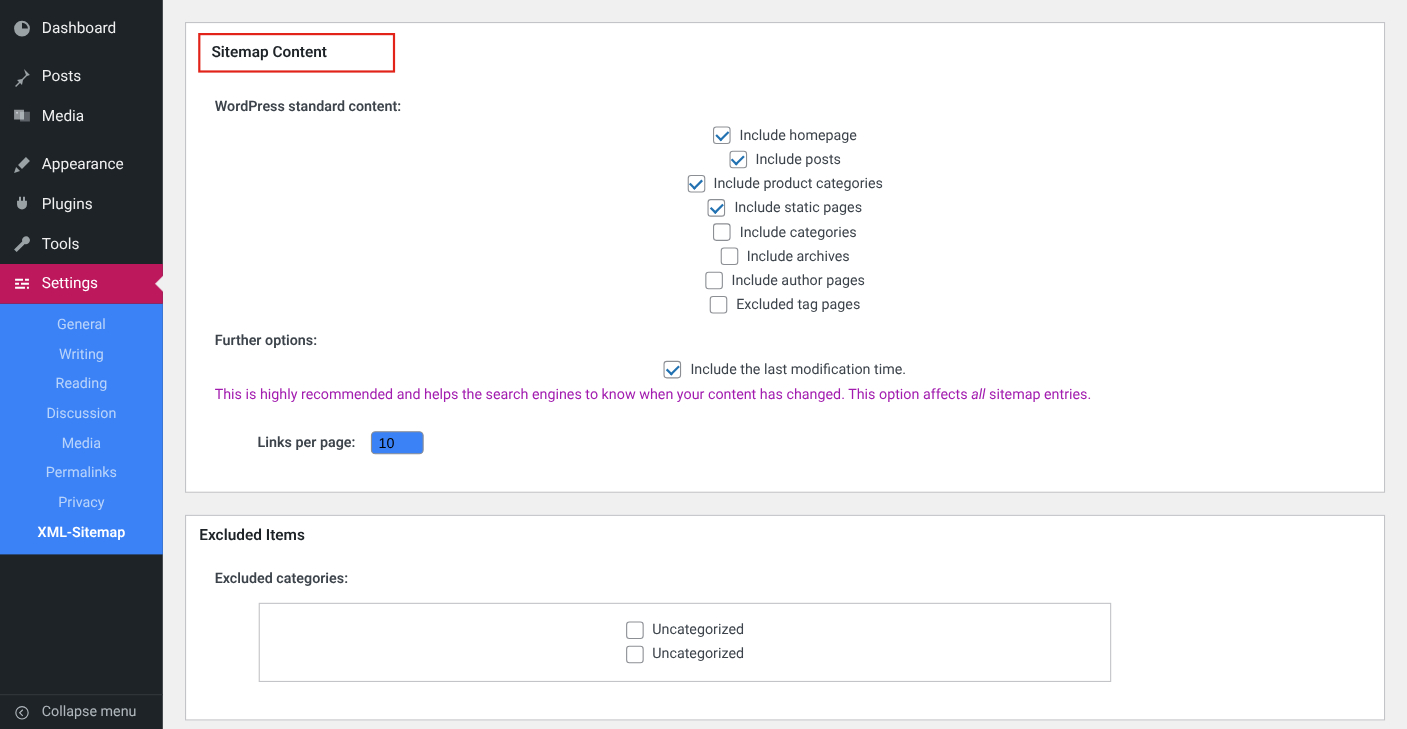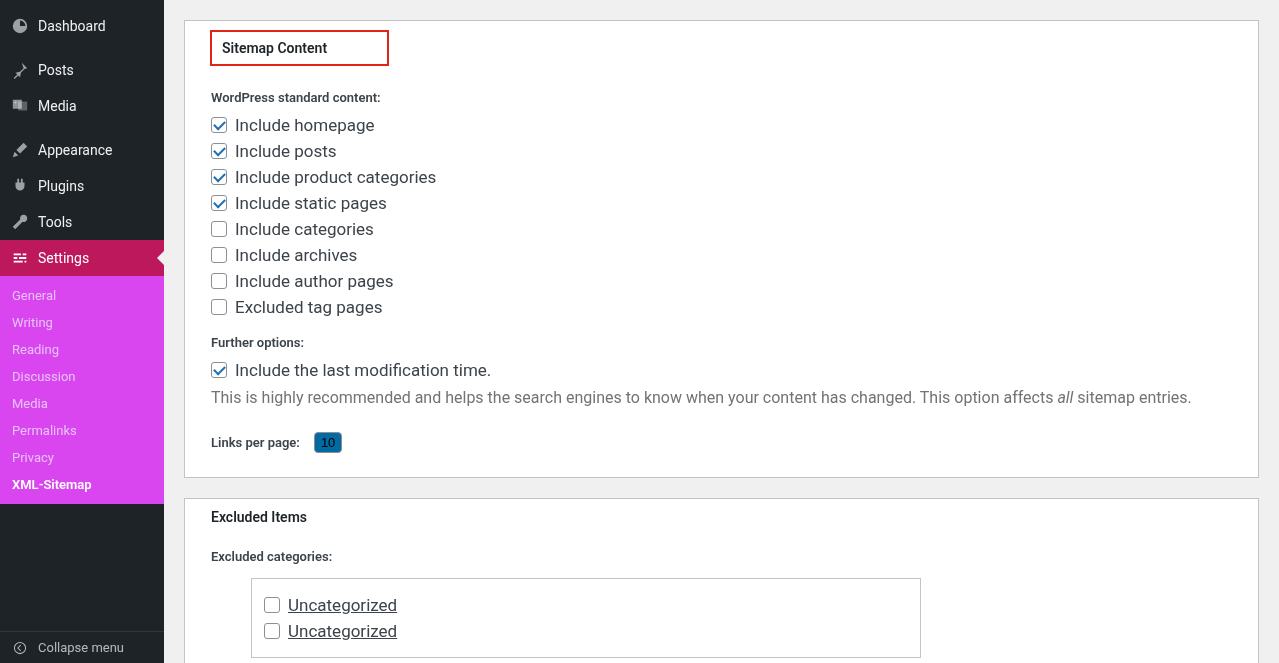--- a/index.html
+++ b/index.html
@@ -7,21 +7,21 @@
   body {
     font-family: -apple-system, BlinkMacSystemFont, "Segoe UI", Roboto, Helvetica, Arial, sans-serif;
     font-size: 13px;
     background: #f0f0f1;
     color: #3c434a;
     display: flex;
     min-height: 663px;
   }
   
   .sidebar {
-    width: 164px;
+    width: 148px;
     background: #1d2327;
     color: #f0f0f1;
     flex-shrink: 0;
     display: flex;
     flex-direction: column;
     font-size: 14px;
   }
   .sidebar-section { padding-top: 8px; }
   .menu-item {
     display: flex;
@@ -48,22 +48,23 @@
     width: 20px; height: 20px;
     display: inline-flex;
     align-items: center;
     justify-content: center;
     margin-right: 8px;
     color: rgba(240,246,252,.6);
   }
   .menu-item.active .icon { color: #fff; }
   .menu-item svg { width: 18px; height: 18px; fill: currentColor; }
   .submenu {
-    background: #d946ef;
+    background: #3b82f6;
     padding: 6px 0;
+    text-align: center;
   }
   .submenu-item {
     padding: 6px 12px;
     color: rgba(240,246,252,.7);
     cursor: pointer;
     font-size: 13px;
   }
   .submenu-item.current { color: #fff; font-weight: 600; }
   .collapse {
     padding: 8px 10px;
@@ -81,34 +82,35 @@
     flex: 1;
     padding: 0 20px 20px 20px;
     overflow: auto;
   }
   .postbox {
     background: #fff;
     border: 1px solid #c3c4c7;
     margin-top: 20px;
   }
   .postbox-title {
-    padding: 10px 26px;
+    padding: 10px 12px;
     font-size: 14px;
     font-weight: 600;
     color: #1d2327;
   }
   .red-box { border: 2px solid #e2231a; display:inline-block; padding: 8px 60px 8px 10px; margin: -1px 0 0 -1px; }
-  .inside { padding: 6px 26px 24px 26px; }
+  .inside { padding: 6px 26px 34px 26px; }
   .subhead { font-weight:600; margin: 8px 0 10px 0; color:#3c434a; }
   .option-row {
     display: flex;
     align-items: center;
     margin: 6px 0;
-    font-size: 17px;
+    font-size: 13px;
     color:#3c434a;
+    justify-content:center;
   }
   .checkbox {
     width: 16px; height: 16px;
     border: 1px solid #8c8f94;
     border-radius: 3px;
     margin-right: 8px;
     background: #fff;
     display: inline-flex;
     align-items: center;
     justify-content: center;
@@ -116,44 +118,43 @@
     flex-shrink:0;
   }
   .checkbox.checked::before {
     content: "";
     width: 9px; height: 5px;
     border-left: 2px solid #2271b1;
     border-bottom: 2px solid #2271b1;
     transform: rotate(-45deg) translate(1px,-1px);
   }
   .helper {
-    font-size: 16px;
-    color: #737373;
+    font-size: 13px;
+    color: #a21caf;
     margin-top: 4px;
     line-height: 1.5;
   }
   .helper em { font-style: italic; }
   .links-row { display:flex; align-items:center; margin-top: 22px; }
-  .links-row label { font-weight:600; margin-right: 14px; }
+  .links-row label { font-weight:600; margin-right: 14px; margin-left: 39px; }
   .links-row input {
-    width: 28px;
+    width: 48px;
     padding: 2px 6px;
     font-size: 13px;
     border: 1px solid #8c8f94;
     border-radius: 4px;
-    background:#0369a1;
+    background:#3b82f6;
   }
   .excluded-box {
     border: 1px solid #c3c4c7;
     background: #fff;
     margin: 14px 0 0 40px;
     padding: 10px 12px;
-    width: 670px;
+    width: 775px;
     max-width: 100%;
-    text-decoration: underline;
   }
 </style>
 </head>
 <body>
 
 <div class="sidebar">
   <div class="sidebar-section">
     <div class="menu-item">
       <span class="icon">
           <svg viewBox="0 0 20 20">

